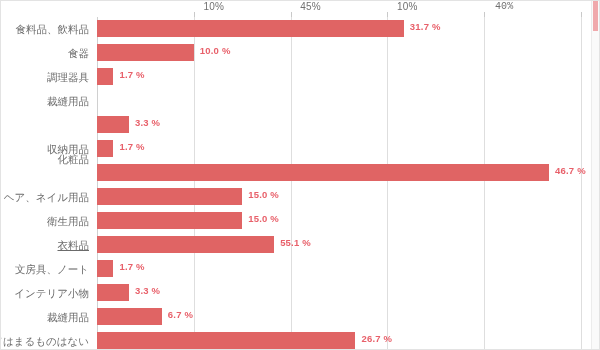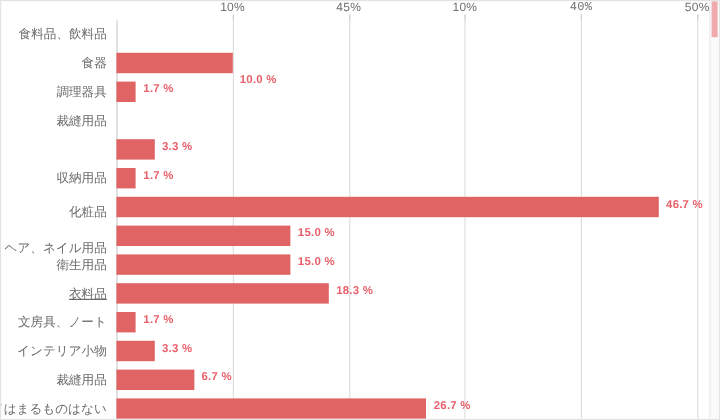--- a/index.html
+++ b/index.html
@@ -23,21 +23,21 @@
   .axis-line{
     position:absolute;left:0;top:0;bottom:0;width:1px;background:#d0d0d0;
   }
   .tick{
     position:absolute;top:-5px;width:1px;height:5px;background:#c9c9c9;
   }
   .ticklabel{
     position:absolute;top:-16px;
     font-size:10px;color:#707070;
     transform:translateX(-50%);
-    white-space:nowrap;letter-spacing:.2px;
+    white-space:nowrap;letter-spacing:.2px;margin-left:20px;
   }
   
   .row{
     position:absolute;left:0;right:0;height:24px;
   }
   .bar{
     position:absolute;left:0;top:3px;height:17px;
     background:#e06464;
   }
   .bar-value{
@@ -68,22 +68,22 @@
 <body>
 
 <div id="frame">
 
   <div id="labels">
       <div class="cat" style="top: 0px; color: rgb(107, 107, 107);">食料品、飲料品</div>
       <div class="cat" style="top: 24px; color: rgb(107, 107, 107);">食器</div>
       <div class="cat" style="top: 48px; color: rgb(107, 107, 107);">調理器具</div>
       <div class="cat" style="top: 72px; color: rgb(107, 107, 107);">裁縫用品</div>
       <div class="cat" style="top: 120px; color: rgb(107, 107, 107); margin-left: 13px;">収納用品</div>
-      <div class="cat" style="top: 148px; color: rgb(107, 107, 107);">化粧品</div>
-      <div class="cat" style="top: 168px; color: rgb(107, 107, 107); margin-top: 10px;">ヘア、ネイル用品</div>
+      <div class="cat" style="top: 130px; color: rgb(107, 107, 107);">化粧品</div>
+      <div class="cat" style="top: 168px; color: rgb(107, 107, 107);">ヘア、ネイル用品</div>
       <div class="cat" style="top: 192px; color: rgb(107, 107, 107);">衛生用品</div>
       <div class="cat" style="top: 216px; color: rgb(107, 107, 107); text-decoration: underline;">衣料品</div>
       <div class="cat" style="top: 240px; color: rgb(107, 107, 107);">文房具、ノート</div>
       <div class="cat" style="top: 264px; color: rgb(107, 107, 107);">インテリア小物</div>
       <div class="cat" style="top: 288px; color: rgb(107, 107, 107);">裁縫用品</div>
       <div class="cat" style="top: 312px; color: rgb(107, 107, 107);">あてはまるものはない</div>
     </div>
 
   <div id="plot">
     <div class="axis-line"></div>
@@ -95,23 +95,27 @@
       <div class="ticklabel" style="left: 193.6px;">45%</div>
       <div class="gridline" style="left: 290.4px;"></div>
       <div class="tick" style="left: 290.4px;"></div>
       <div class="ticklabel" style="left: 290.4px;">10%</div>
       <div class="gridline" style="left: 387.2px;"></div>
       <div class="tick" style="left: 387.2px;"></div>
       <div class="ticklabel" style="left: 387.2px; font-family: Liberation Mono, monospace;">40%</div>
       <div class="gridline" style="left: 484px;"></div>
       <div class="tick" style="left: 484px;"></div>
       <div class="ticklabel" style="left: 484px;">50%</div>
+      <div class="row" style="top: 0px;">
+        <div class="bar" style="width: 306.856px; background: rgb(224, 100, 100);"></div>
+        <div class="bar-value" style="left: 312.856px; color: rgb(232, 96, 106);">31.7 %</div>
+      </div>
       <div class="row" style="top: 24px;">
         <div class="bar" style="width: 96.8px; background: rgb(224, 100, 100);"></div>
-        <div class="bar-value" style="left: 102.8px; color: rgb(232, 96, 106); margin-top: 16px;">10.0 %</div>
+        <div class="bar-value" style="left: 102.8px; color: rgb(232, 96, 106);">10.0 %</div>
       </div>
       <div class="row" style="top: 48px;">
         <div class="bar" style="width: 16.456px; background: rgb(224, 100, 100);"></div>
         <div class="bar-value" style="left: 22.456px; color: rgb(232, 96, 106);">1.7 %</div>
       </div>
       <div class="row" style="top: 72px;"></div>
       <div class="row" style="top: 96px;">
         <div class="bar" style="width: 31.944px; background: rgb(224, 100, 100);"></div>
         <div class="bar-value" style="left: 37.944px; color: rgb(232, 96, 106);">3.3 %</div>
       </div>
@@ -126,21 +130,21 @@
       <div class="row" style="top: 168px;">
         <div class="bar" style="width: 145.2px; background: rgb(224, 100, 100);"></div>
         <div class="bar-value" style="left: 151.2px; color: rgb(232, 96, 106);">15.0 %</div>
       </div>
       <div class="row" style="top: 192px;">
         <div class="bar" style="width: 145.2px; background: rgb(224, 100, 100);"></div>
         <div class="bar-value" style="left: 151.2px; color: rgb(232, 96, 106);">15.0 %</div>
       </div>
       <div class="row" style="top: 216px;">
         <div class="bar" style="width: 177.144px; background: rgb(224, 100, 100);"></div>
-        <div class="bar-value" style="left: 183.144px; color: rgb(232, 96, 106);">18.3 %</div>
+        <div class="bar-value" style="left: 183.144px; color: rgb(232, 96, 106);">55.1 %</div>
       </div>
       <div class="row" style="top: 240px;">
         <div class="bar" style="width: 16.456px; background: rgb(224, 100, 100);"></div>
         <div class="bar-value" style="left: 22.456px; color: rgb(232, 96, 106);">1.7 %</div>
       </div>
       <div class="row" style="top: 264px;">
         <div class="bar" style="width: 31.944px; background: rgb(224, 100, 100);"></div>
         <div class="bar-value" style="left: 37.944px; color: rgb(232, 96, 106);">3.3 %</div>
       </div>
       <div class="row" style="top: 288px;">

